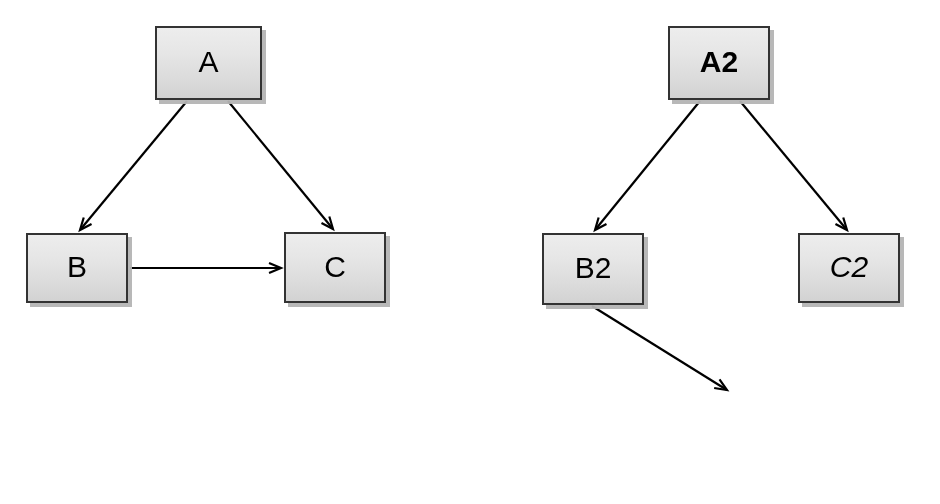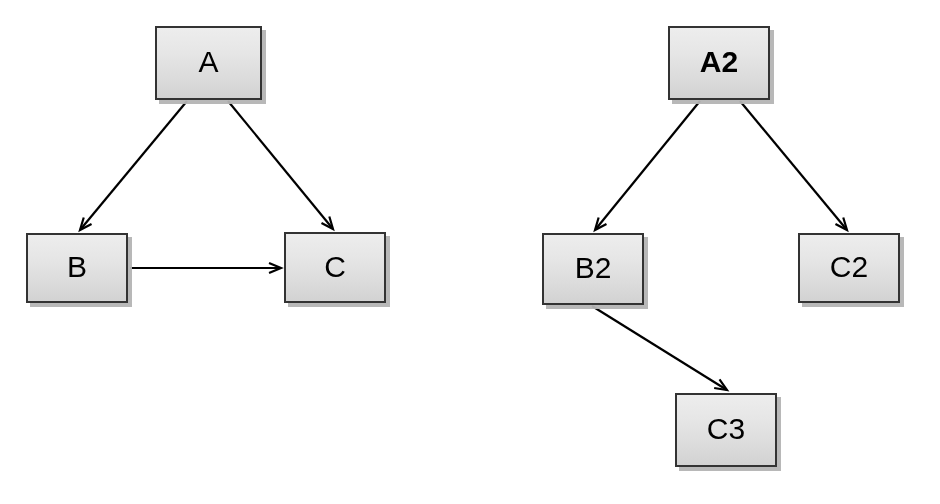--- a/index.html
+++ b/index.html
@@ -75,19 +75,16 @@
     </div>
     <div class="node" style="left: 284px; top: 232px; width: 102px; height: 71px;">
       <span class="node-label">C</span>
     </div>
     <div class="node" style="left: 668px; top: 26px; width: 102px; height: 74px; font-weight: bold;">
       <span class="node-label">A2</span>
     </div>
     <div class="node" style="left: 542px; top: 233px; width: 102px; height: 72px;">
       <span class="node-label">B2</span>
     </div>
-    <div class="node" style="left: 798px; top: 233px; width: 102px; height: 70px;">
+    <div class="node" style="left: 798px; top: 233px; width: 102px; height: 70px; font-style: italic;">
       <span class="node-label">C2</span>
-    </div>
-    <div class="node" style="left: 675px; top: 393px; width: 102px; height: 74px;">
-      <span class="node-label">C3</span>
     </div>
   </div>
 
 </body></html>

